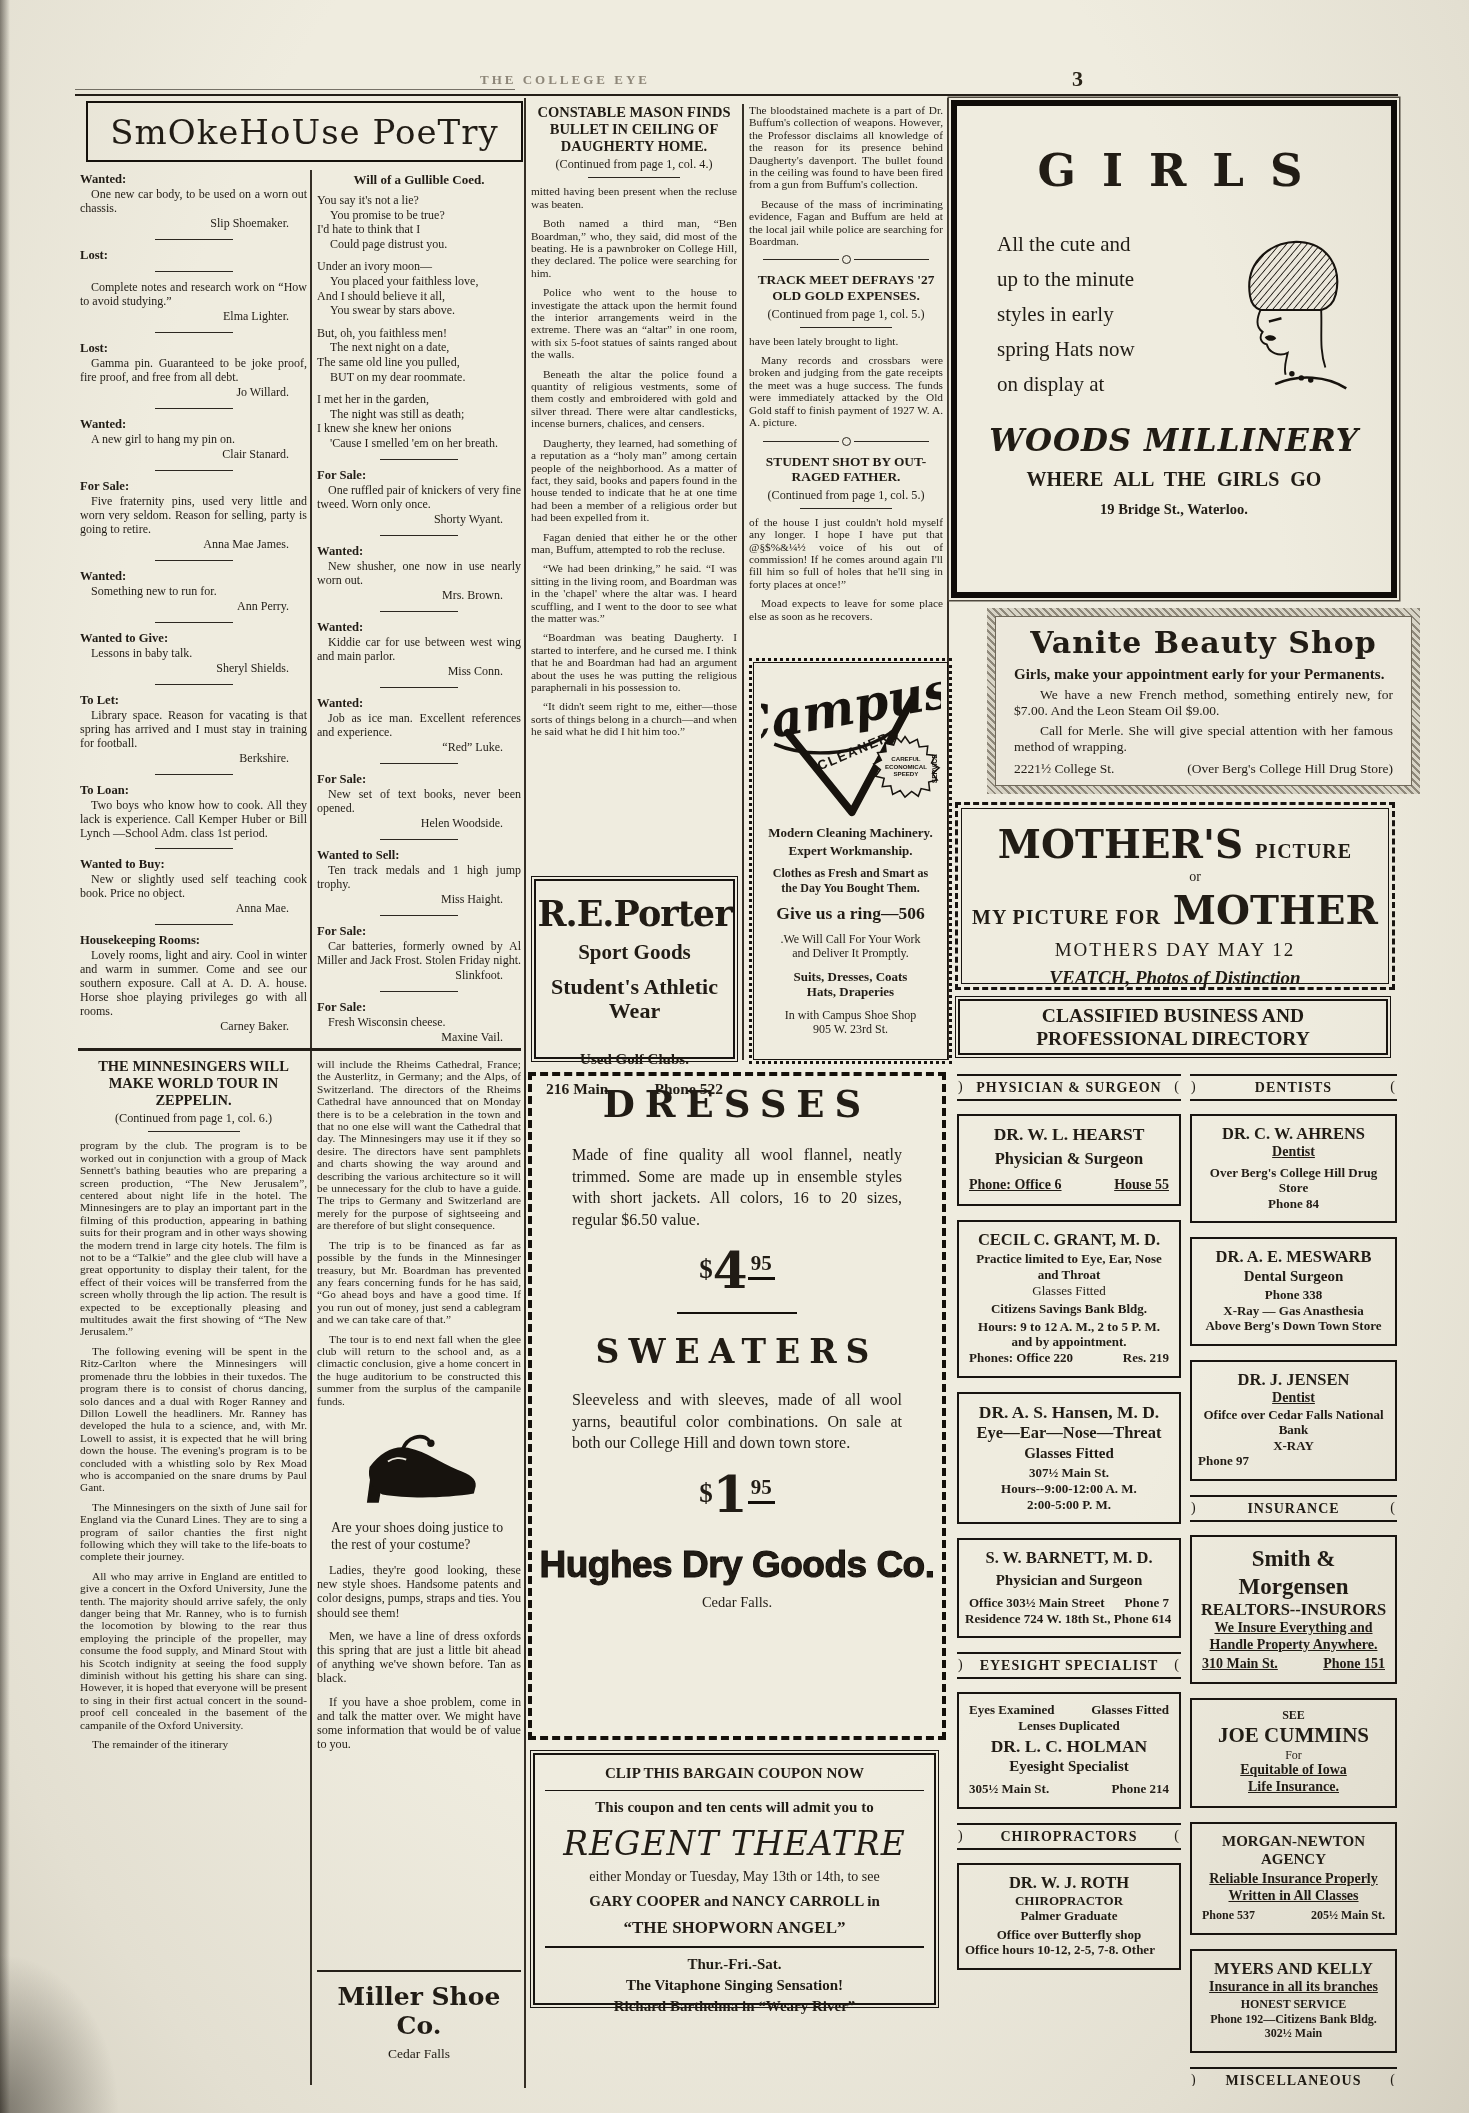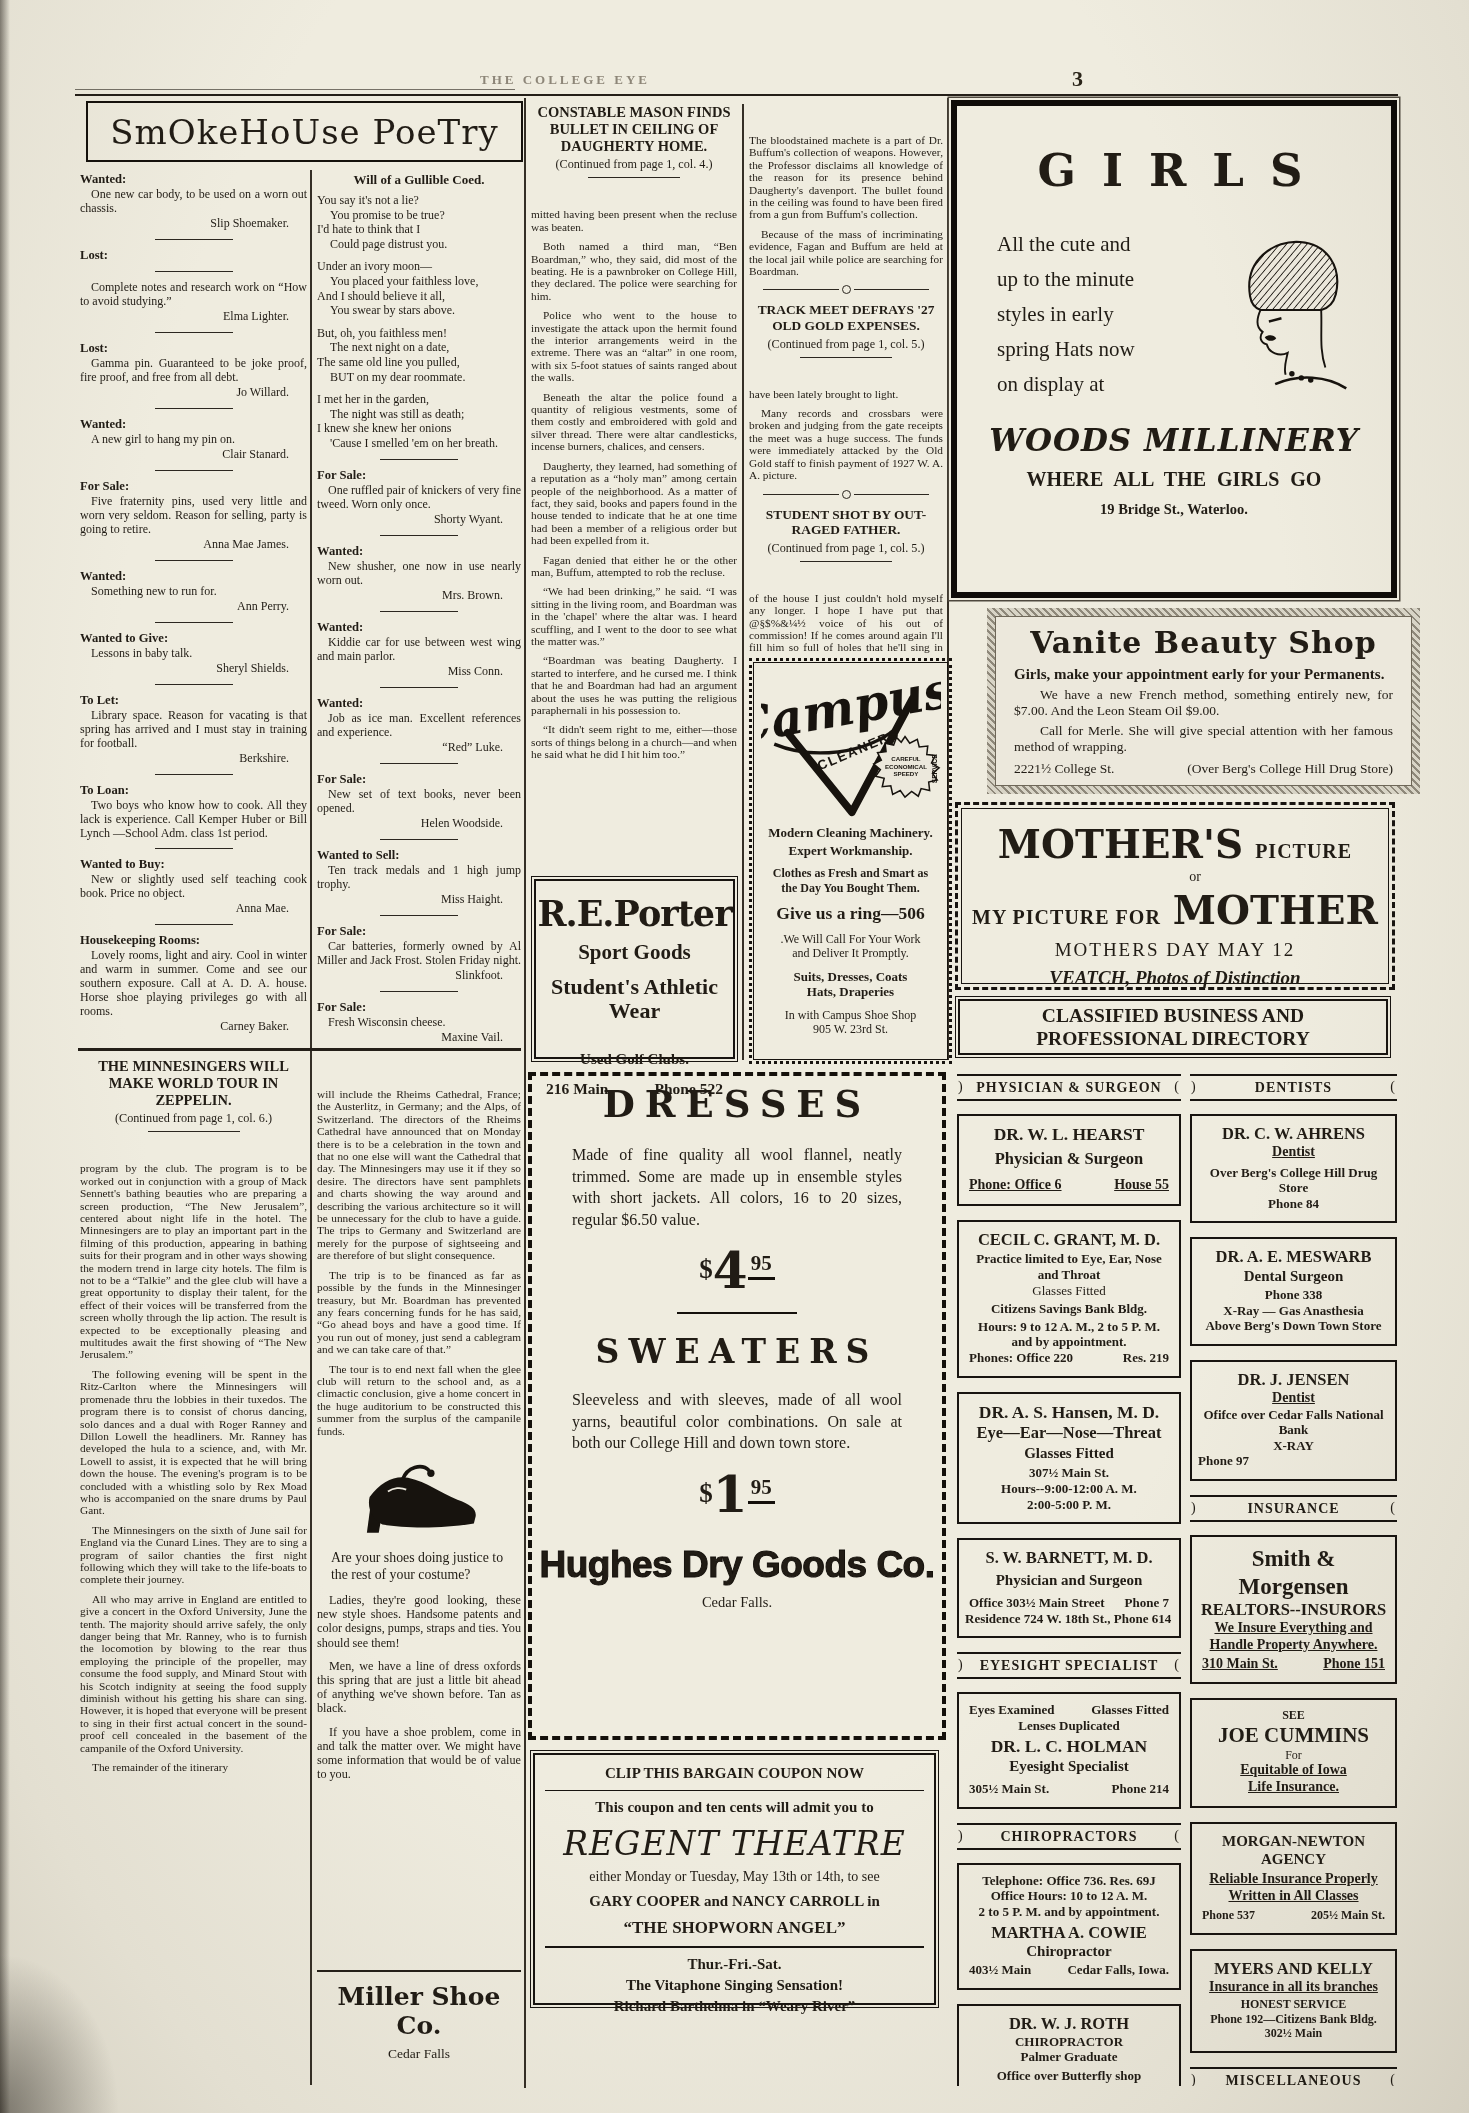--- a/index.html
+++ b/index.html
@@ -39,21 +39,21 @@
 
   .poem-title{font-weight:bold;font-size:13px;text-align:center;margin-bottom:5px;}
   .stanza{margin-bottom:8px;}
   .vline{font-size:12px;line-height:14.6px;}
   .stanza .vline:nth-child(even){padding-left:13px;}
   .poem-wrap::after{content:"";display:block;width:78px;border-top:1.5px solid #2c2720;margin:6px auto 8px;}
 
   
   .art-col{overflow:hidden;}
   .para{margin:0;font-size:11.3px;line-height:12.4px;text-align:justify;text-indent:12px;}
-  .para:first-child{text-indent:0;margin-top:30px;}
+  .para:first-child{text-indent:0;}
   .para + .para{margin-top:7px;}
   .hline{font-weight:bold;font-size:14.5px;line-height:16.8px;text-align:center;}
   .hline-sm{font-weight:bold;font-size:13.4px;line-height:15.6px;text-align:center;}
   .cont{font-size:12.2px;text-align:center;margin-top:3px;}
   .subrule{width:92px;border-top:1.5px solid #2c2720;margin:5px auto 7px;}
   .odiv{display:flex;align-items:center;margin:8px 14px;}
   .odiv::before,.odiv::after{content:"";flex:1;border-top:1.5px solid #2c2720;}
   .odiv .oring{width:7px;height:7px;border:1.5px solid #2c2720;border-radius:50%;margin:0 3px;flex:none;}
 
   
@@ -562,31 +562,20 @@
         <div class="dl b f13 c">Lenses Duplicated</div>
         <div class="dl b f17 c mt3">DR. L. C. HOLMAN</div>
         <div class="dl b f15 c">Eyesight Specialist</div>
         <div class="dl b f13 mt6 jrow">
           <span>305½ Main St.</span>
           <span>Phone 214</span>
         </div>
       </div>
       <div class="dir-head">CHIROPRACTORS</div>
       <div class="dir-box">
-        <div class="dl b f13 c">Telephone: Office 736. Res. 69J</div>
-        <div class="dl b f13 c">Office Hours: 10 to 12 A. M.</div>
-        <div class="dl b f13 c">2 to 5 P. M. and by appointment.</div>
-        <div class="dl b f16 c mt3">MARTHA A. COWIE</div>
-        <div class="dl b f15 c">Chiropractor</div>
-        <div class="dl b f13 mt2 jrow">
-          <span>403½ Main</span>
-          <span>Cedar Falls, Iowa.</span>
-        </div>
-      </div>
-      <div class="dir-box">
         <div class="dl b f16 c">DR. W. J. ROTH</div>
         <div class="dl b f13 c">CHIROPRACTOR</div>
         <div class="dl b f13 c">Palmer Graduate</div>
         <div class="dl b f13 c mt3">Office over Butterfly shop</div>
         <div class="dl b f13">Office hours 10-12, 2-5, 7-8. Other</div>
       </div>
     </div>
   <div class="abs dir-col" style="left:1190px;top:1074px;width:207px;height:1012px;">
       <div class="dir-head">DENTISTS</div>
       <div class="dir-box">

